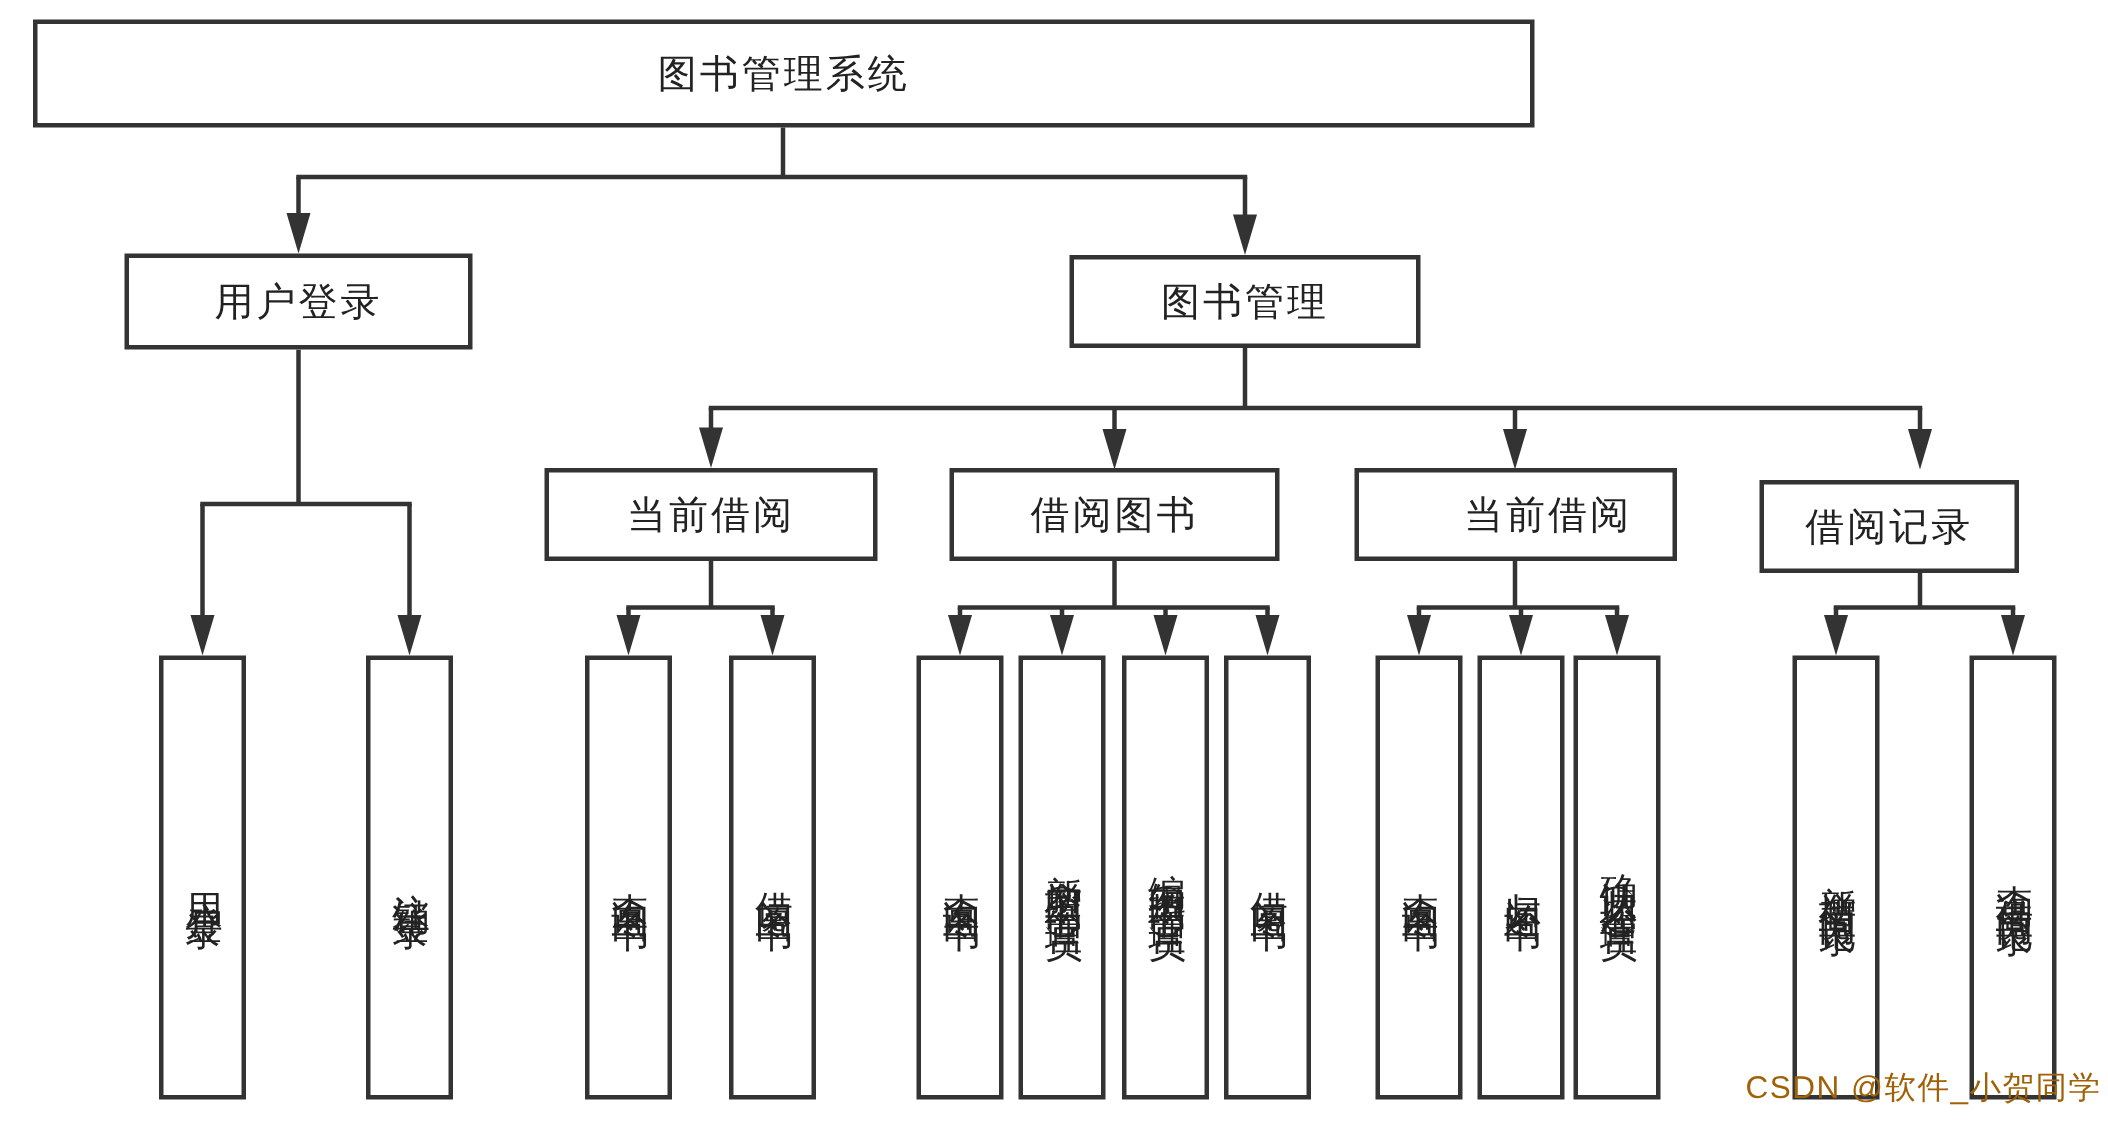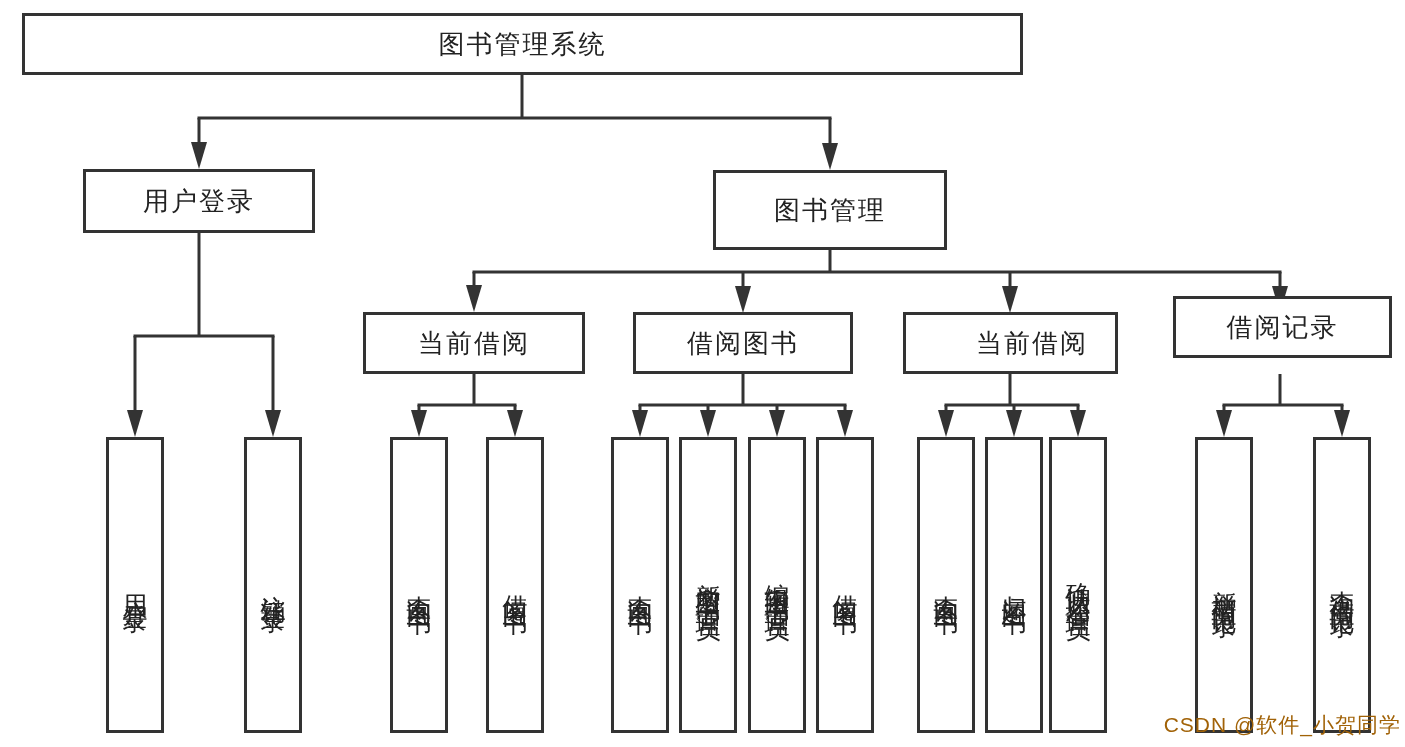--- a/index.html
+++ b/index.html
@@ -114,29 +114,29 @@
       <line x1="1014" y1="405" x2="1014" y2="414" stroke="#333333" stroke-width="3"></line>
       <path d="M 1006 410 L 1022 410 L 1014 437 Z" fill="#333333"></path>
       <line x1="1078" y1="405" x2="1078" y2="414" stroke="#333333" stroke-width="3"></line>
       <path d="M 1070 410 L 1086 410 L 1078 437 Z" fill="#333333"></path>
       <line x1="1224" y1="405" x2="1224" y2="414" stroke="#333333" stroke-width="3"></line>
       <path d="M 1216 410 L 1232 410 L 1224 437 Z" fill="#333333"></path>
       <line x1="1342" y1="405" x2="1342" y2="414" stroke="#333333" stroke-width="3"></line>
       <path d="M 1334 410 L 1350 410 L 1342 437 Z" fill="#333333"></path>
     </svg>
 
-  <div class="node" style="left:22px; top:13px; width:1001px; height:62px;">图书管理系统</div>
+  <div class="node" style="left:22px; top:13px; width:1001px; height:72px;">图书管理系统</div>
 
   <div class="node" style="left:83px; top:169px; width:232px; height:64px;">用户登录</div>
-  <div class="node" style="left:713px; top:170px; width:234px; height:80px;">图书管理</div>
+  <div class="node" style="left:713px; top:170px; width:234px; height:62px;">图书管理</div>
 
   <div class="node" style="left:363px; top:312px; width:222px; height:62px;">当前借阅</div>
   <div class="node" style="left:633px; top:312px; width:220px; height:62px;">借阅图书</div>
   <div class="node" style="left:903px; top:312px; width:215px; height:62px;padding-left:43px;">当前借阅</div>
-  <div class="node" style="left:1173px; top:296px; width:219px; height:62px;">借阅记录</div>
+  <div class="node" style="left:1173px; top:320px; width:173px; height:62px;">借阅记录</div>
 
   <div class="vnode" style="left:106px; top:437px; width:58px; height:296px;">
     <span>用户登录</span>
   </div>
   <div class="vnode" style="left:244px; top:437px; width:58px; height:296px;">
     <span>注销登录</span>
   </div>
 
   <div class="vnode" style="left:390px; top:437px; width:58px; height:296px;">
     <span>查询图书</span>

